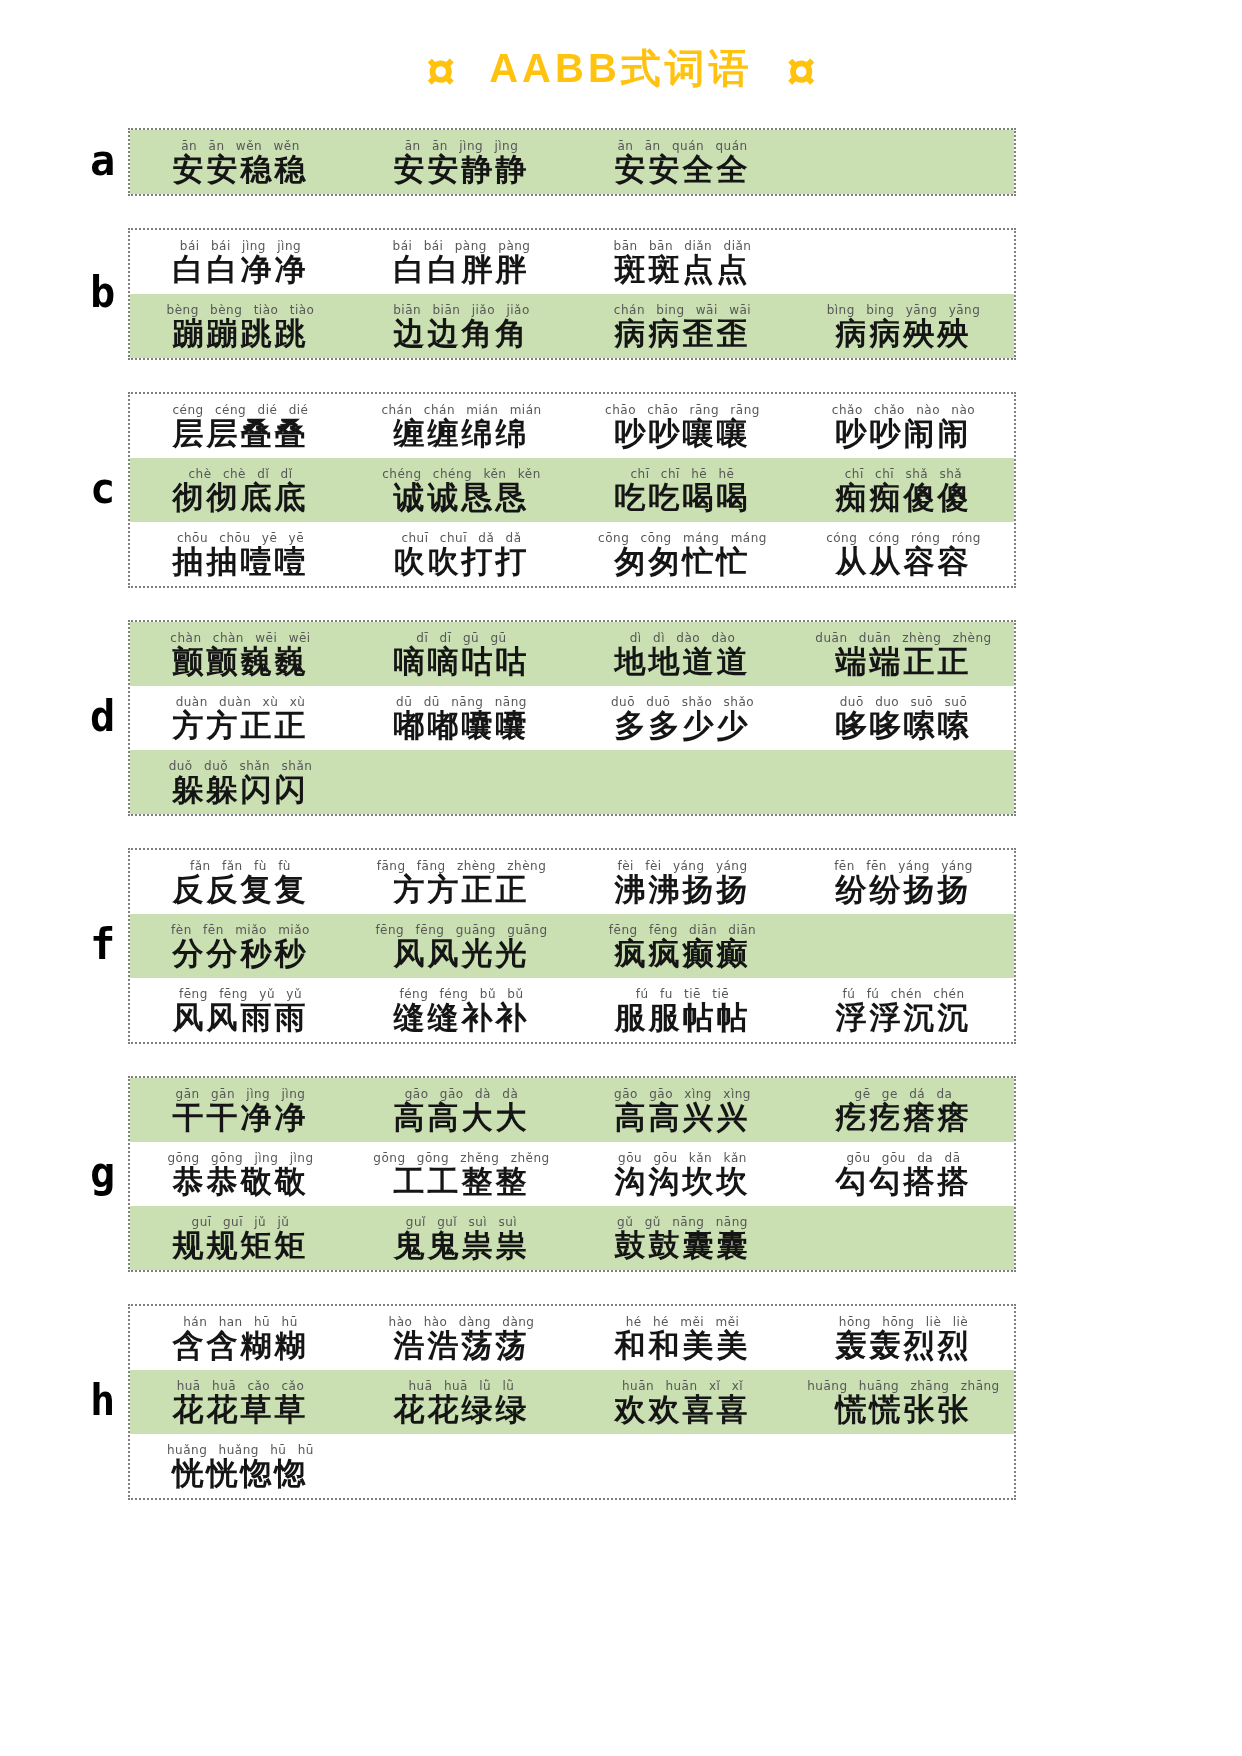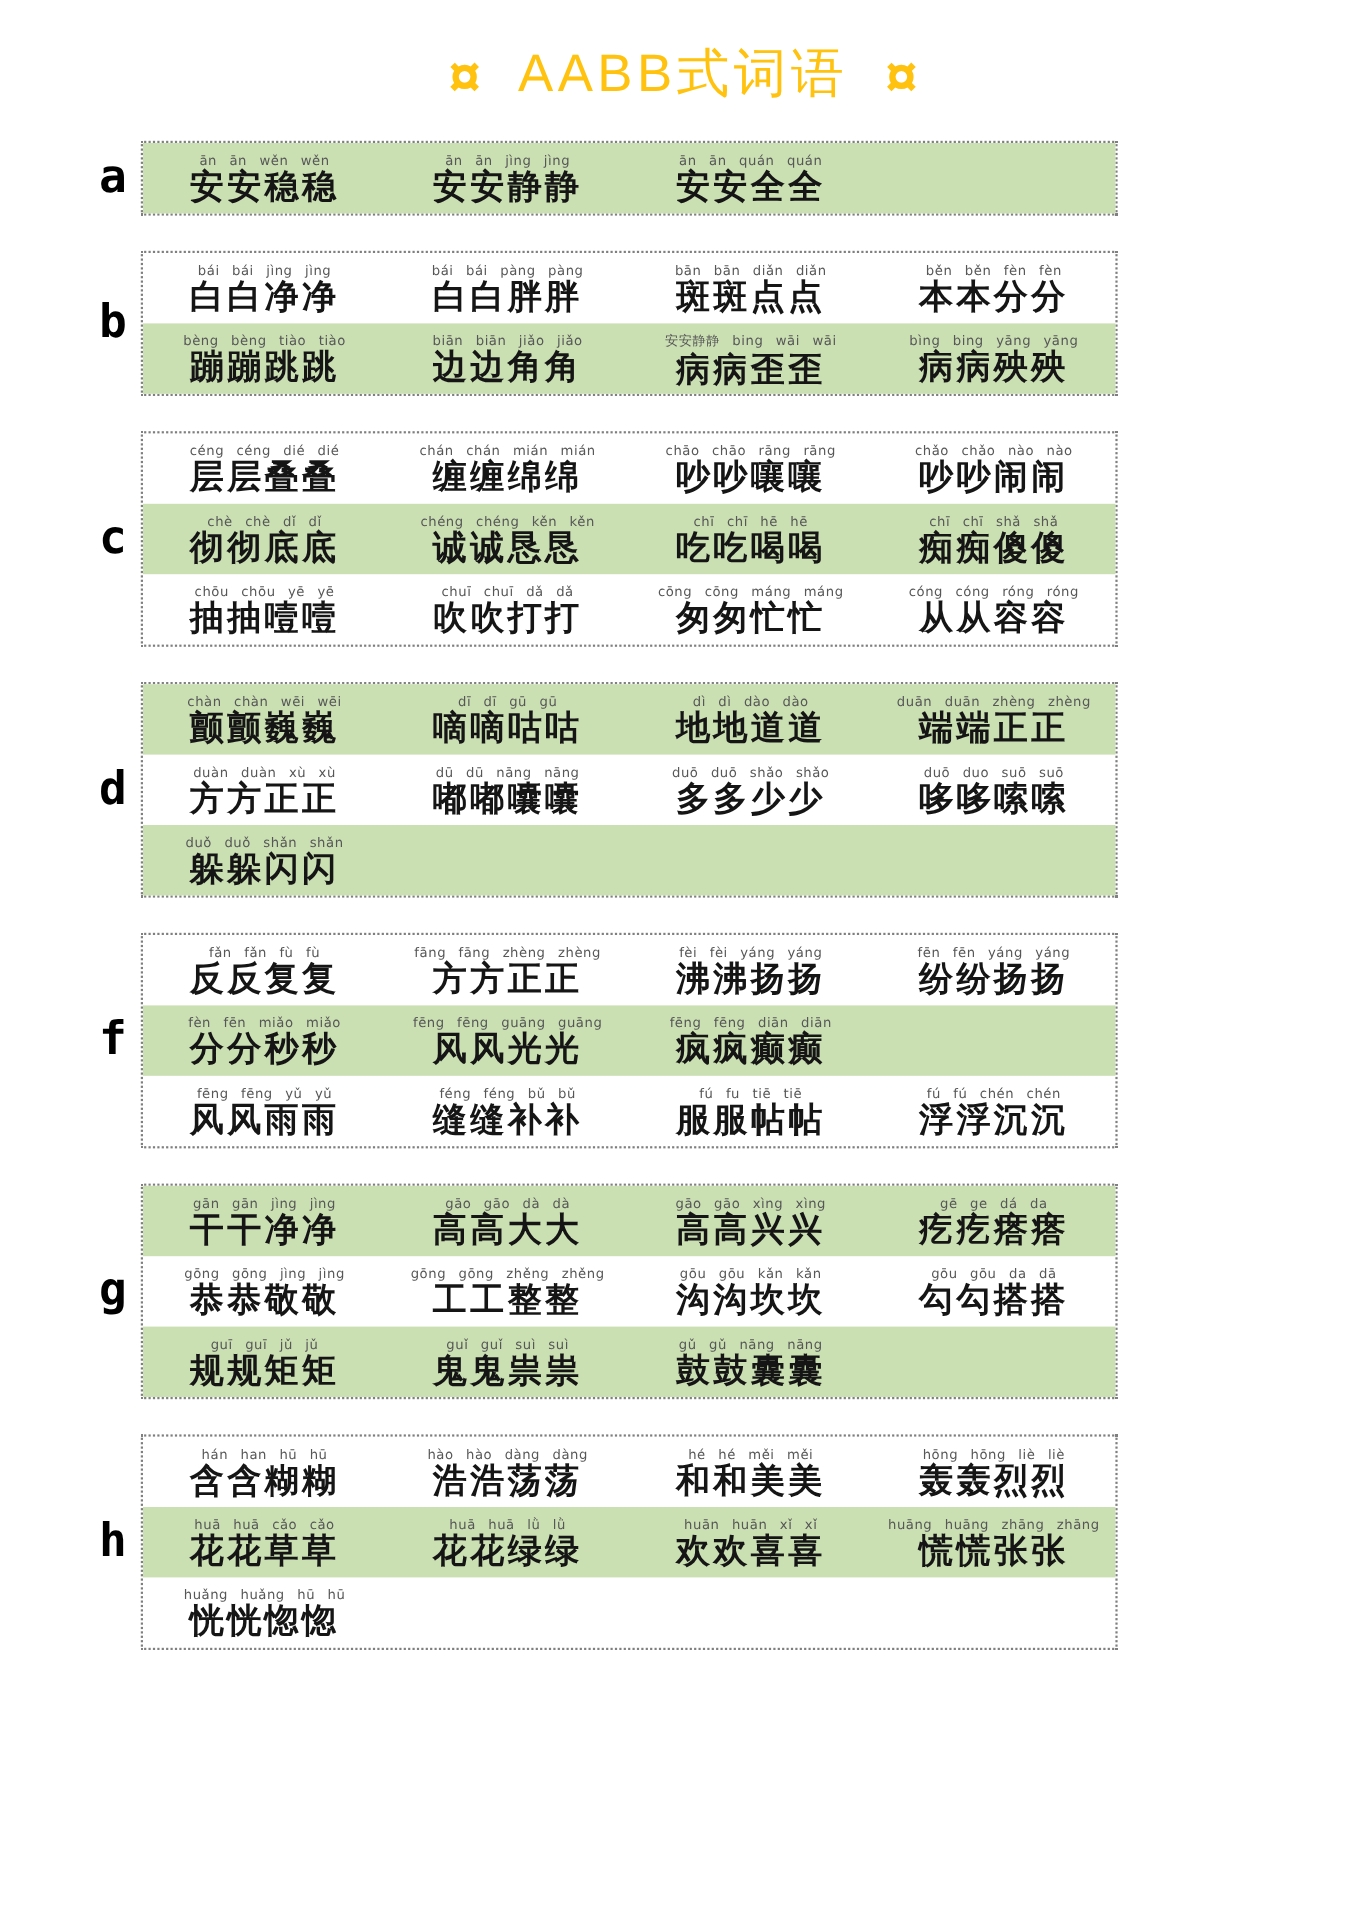--- a/index.html
+++ b/index.html
@@ -24,22 +24,22 @@
   .title-row{
     display:flex;justify-content:center;align-items:center;gap:34px;
     color:var(--yellow);
   }
   .deco{
     font-size:52px;font-weight:900;line-height:1;
     transform:translateY(2px);
   }
   .title{
     margin:0;
-    font-size:48px;
-    font-weight:400;
+    font-size:40px;
+    font-weight:700;
     letter-spacing:4px;
     line-height:1;
     color:var(--yellow);
     text-shadow:0 0 1px #fff;
   }
   .sections{margin:0;}
   .section{
     position:relative;
     margin:0 0 32px 128px;
     width:888px;
@@ -127,36 +127,32 @@
             <div class="hanzi">白白净净</div>
           </div>
           <div class="cell">
             <div class="pinyin">bái bái pàng pàng</div>
             <div class="hanzi">白白胖胖</div>
           </div>
           <div class="cell">
             <div class="pinyin">bān bān diǎn diǎn</div>
             <div class="hanzi">斑斑点点</div>
           </div>
-          <div class="cell">
-            <div class="pinyin">běn běn fèn fèn</div>
-            <div class="hanzi">本本分分</div>
-          </div>
         </div>
         <div class="row green">
           <div class="cell">
             <div class="pinyin">bèng bèng tiào tiào</div>
             <div class="hanzi">蹦蹦跳跳</div>
           </div>
           <div class="cell">
             <div class="pinyin">biān biān jiǎo jiǎo</div>
             <div class="hanzi">边边角角</div>
           </div>
           <div class="cell">
-            <div class="pinyin">安安静静 bing wāi wāi</div>
+            <div class="pinyin">chán bing wāi wāi</div>
             <div class="hanzi">病病歪歪</div>
           </div>
           <div class="cell">
             <div class="pinyin">bìng bing yāng yāng</div>
             <div class="hanzi">病病殃殃</div>
           </div>
         </div>
       </div>
     </div>
     <div class="section">

